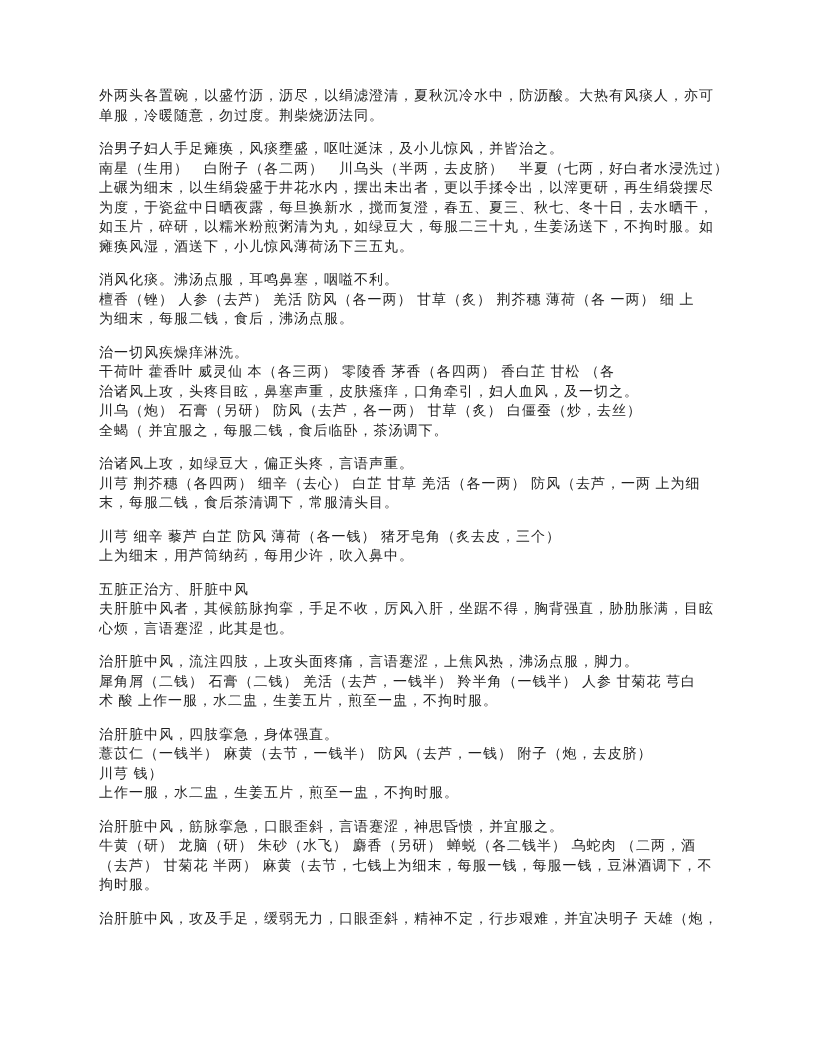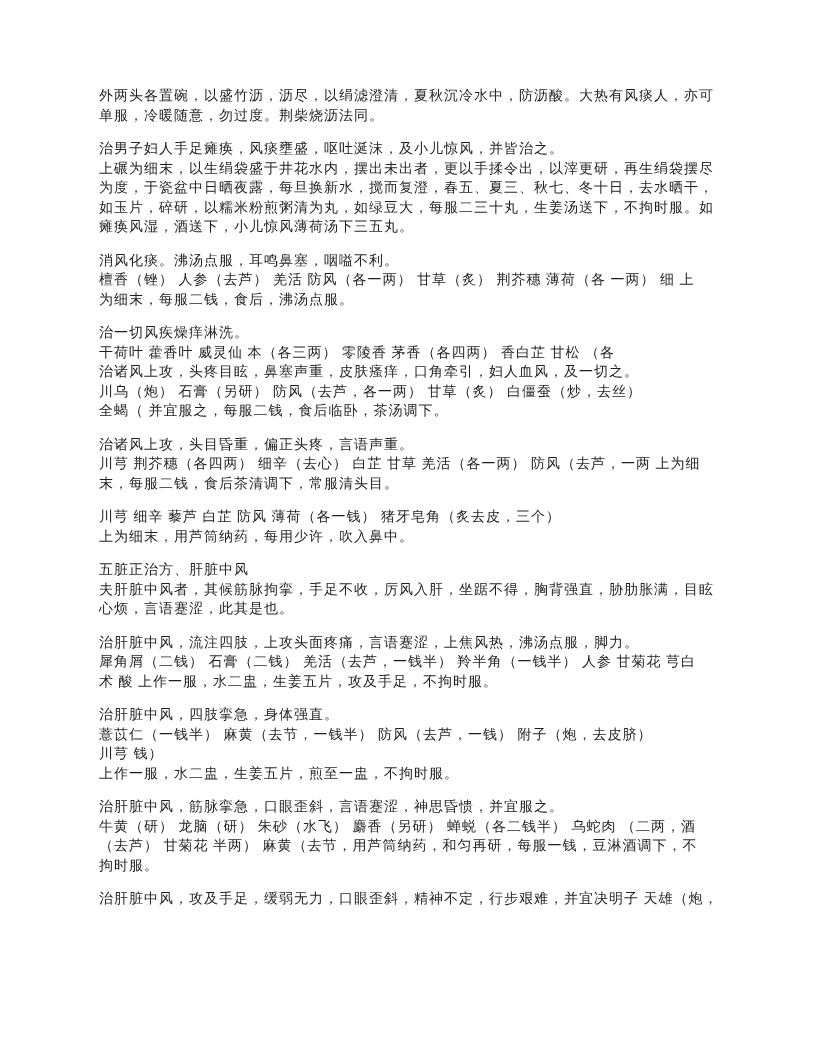--- a/index.html
+++ b/index.html
@@ -36,65 +36,66 @@
 <body>
 
 <div class="page">
   <div class="doc">
       <div class="para">
         <div class="line">外两头各置碗，以盛竹沥，沥尽，以绢滤澄清，夏秋沉冷水中，防沥酸。大热有风痰人，亦可</div>
         <div class="line">单服，冷暖随意，勿过度。荆柴烧沥法同。</div>
       </div>
       <div class="para">
         <div class="line">治男子妇人手足瘫痪，风痰壅盛，呕吐涎沫，及小儿惊风，并皆治之。</div>
+        <div class="line">南星（生用）　白附子（各二两）　川乌头（半两，去皮脐）　半夏（七两，好白者水浸洗过）</div>
         <div class="line">上碾为细末，以生绢袋盛于井花水内，摆出未出者，更以手揉令出，以滓更研，再生绢袋摆尽</div>
         <div class="line">为度，于瓷盆中日晒夜露，每旦换新水，搅而复澄，春五、夏三、秋七、冬十日，去水晒干，</div>
         <div class="line">如玉片，碎研，以糯米粉煎粥清为丸，如绿豆大，每服二三十丸，生姜汤送下，不拘时服。如</div>
         <div class="line">瘫痪风湿，酒送下，小儿惊风薄荷汤下三五丸。</div>
       </div>
       <div class="para">
         <div class="line">消风化痰。沸汤点服，耳鸣鼻塞，咽嗌不利。</div>
         <div class="line">檀香（锉） 人参（去芦） 羌活 防风（各一两） 甘草（炙） 荆芥穗 薄荷（各 一两） 细 上</div>
         <div class="line">为细末，每服二钱，食后，沸汤点服。</div>
       </div>
       <div class="para">
         <div class="line">治一切风疾燥痒淋洗。</div>
         <div class="line">干荷叶 藿香叶 威灵仙 本（各三两） 零陵香 茅香（各四两） 香白芷 甘松 （各</div>
         <div class="line">治诸风上攻，头疼目眩，鼻塞声重，皮肤瘙痒，口角牵引，妇人血风，及一切之。</div>
         <div class="line">川乌（炮） 石膏（另研） 防风（去芦，各一两） 甘草（炙） 白僵蚕（炒，去丝）</div>
         <div class="line">全蝎（ 并宜服之，每服二钱，食后临卧，茶汤调下。</div>
       </div>
       <div class="para">
-        <div class="line">治诸风上攻，头目昏重，偏正头疼，言语声重。</div>
+        <div class="line">治诸风上攻，如绿豆大，偏正头疼，言语声重。</div>
         <div class="line">川芎 荆芥穗（各四两） 细辛（去心） 白芷 甘草 羌活（各一两） 防风（去芦，一两 上为细</div>
         <div class="line">末，每服二钱，食后茶清调下，常服清头目。</div>
       </div>
       <div class="para">
         <div class="line">川芎 细辛 藜芦 白芷 防风 薄荷（各一钱） 猪牙皂角（炙去皮，三个）</div>
         <div class="line">上为细末，用芦筒纳药，每用少许，吹入鼻中。</div>
       </div>
       <div class="para">
         <div class="line">五脏正治方、肝脏中风</div>
         <div class="line">夫肝脏中风者，其候筋脉拘挛，手足不收，厉风入肝，坐踞不得，胸背强直，胁肋胀满，目眩</div>
         <div class="line">心烦，言语蹇涩，此其是也。</div>
       </div>
       <div class="para">
         <div class="line">治肝脏中风，流注四肢，上攻头面疼痛，言语蹇涩，上焦风热，沸汤点服，脚力。</div>
         <div class="line">犀角屑（二钱） 石膏（二钱） 羌活（去芦，一钱半） 羚半角（一钱半） 人参 甘菊花 芎白</div>
-        <div class="line">术 酸 上作一服，水二盅，生姜五片，攻及手足，不拘时服。</div>
+        <div class="line">术 酸 上作一服，水二盅，生姜五片，煎至一盅，不拘时服。</div>
       </div>
       <div class="para">
         <div class="line">治肝脏中风，四肢挛急，身体强直。</div>
         <div class="line">薏苡仁（一钱半） 麻黄（去节，一钱半） 防风（去芦，一钱） 附子（炮，去皮脐）</div>
         <div class="line">川芎 钱）</div>
         <div class="line">上作一服，水二盅，生姜五片，煎至一盅，不拘时服。</div>
       </div>
       <div class="para">
         <div class="line">治肝脏中风，筋脉挛急，口眼歪斜，言语蹇涩，神思昏愦，并宜服之。</div>
         <div class="line">牛黄（研） 龙脑（研） 朱砂（水飞） 麝香（另研） 蝉蜕（各二钱半） 乌蛇肉 （二两，酒</div>
-        <div class="line">（去芦） 甘菊花 半两） 麻黄（去节，用芦筒纳药，和匀再研，每服一钱，豆淋酒调下，不</div>
+        <div class="line">（去芦） 甘菊花 半两） 麻黄（去节，七钱上为细末，每服一钱，每服一钱，豆淋酒调下，不</div>
         <div class="line">拘时服。</div>
       </div>
       <div class="para">
         <div class="line">治肝脏中风，攻及手足，缓弱无力，口眼歪斜，精神不定，行步艰难，并宜决明子 天雄（炮，</div>
       </div>
     </div>
 </div>
 
 </body></html>

